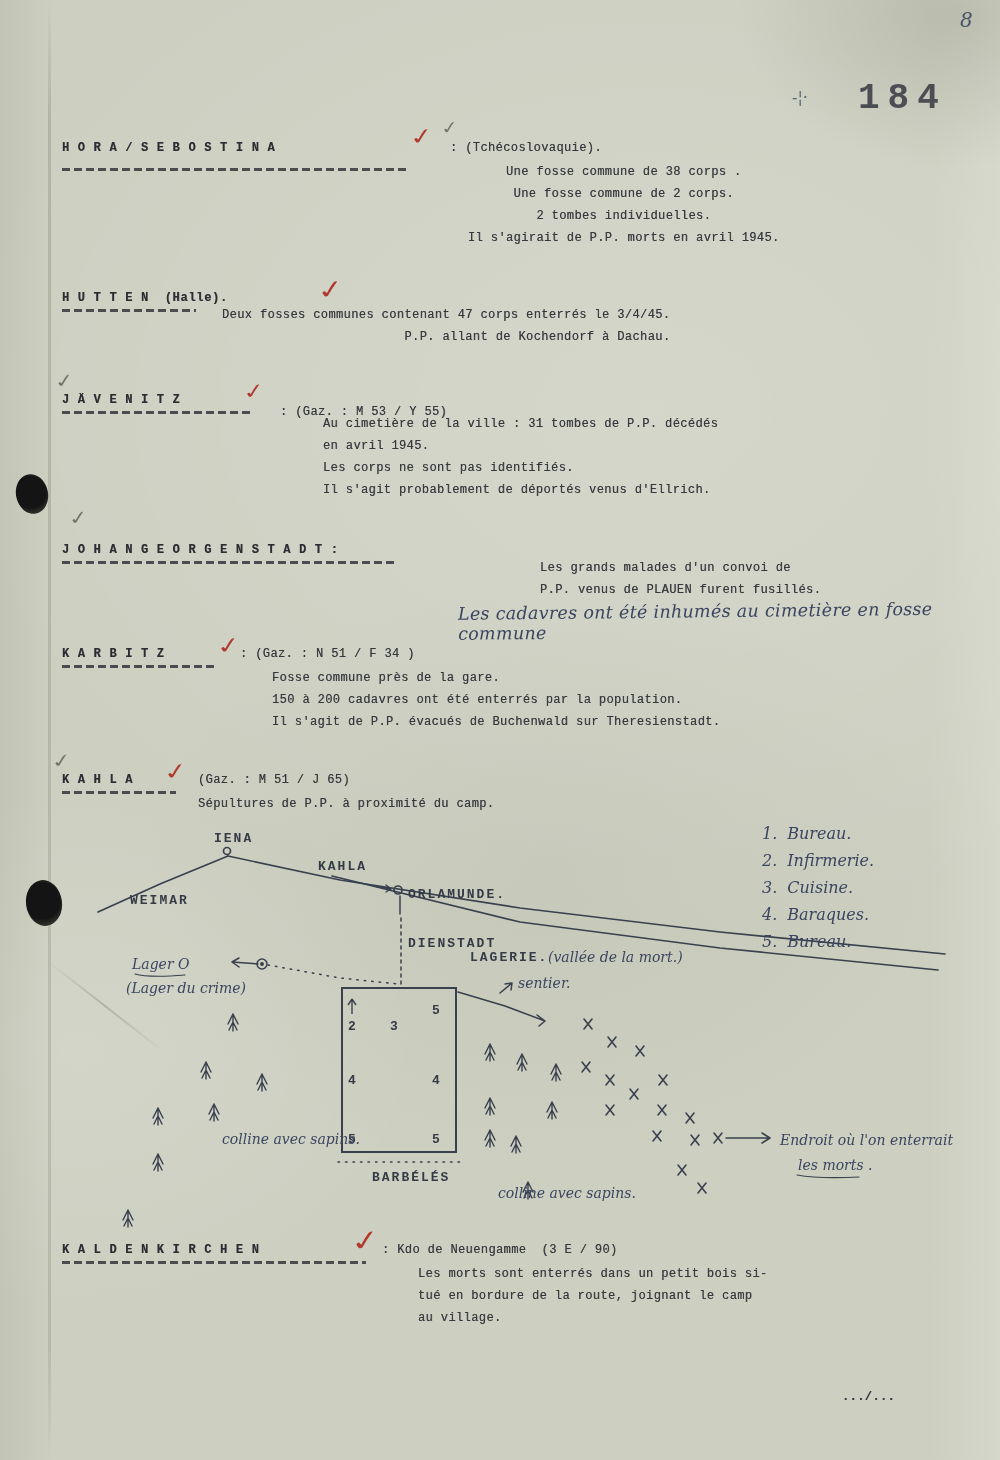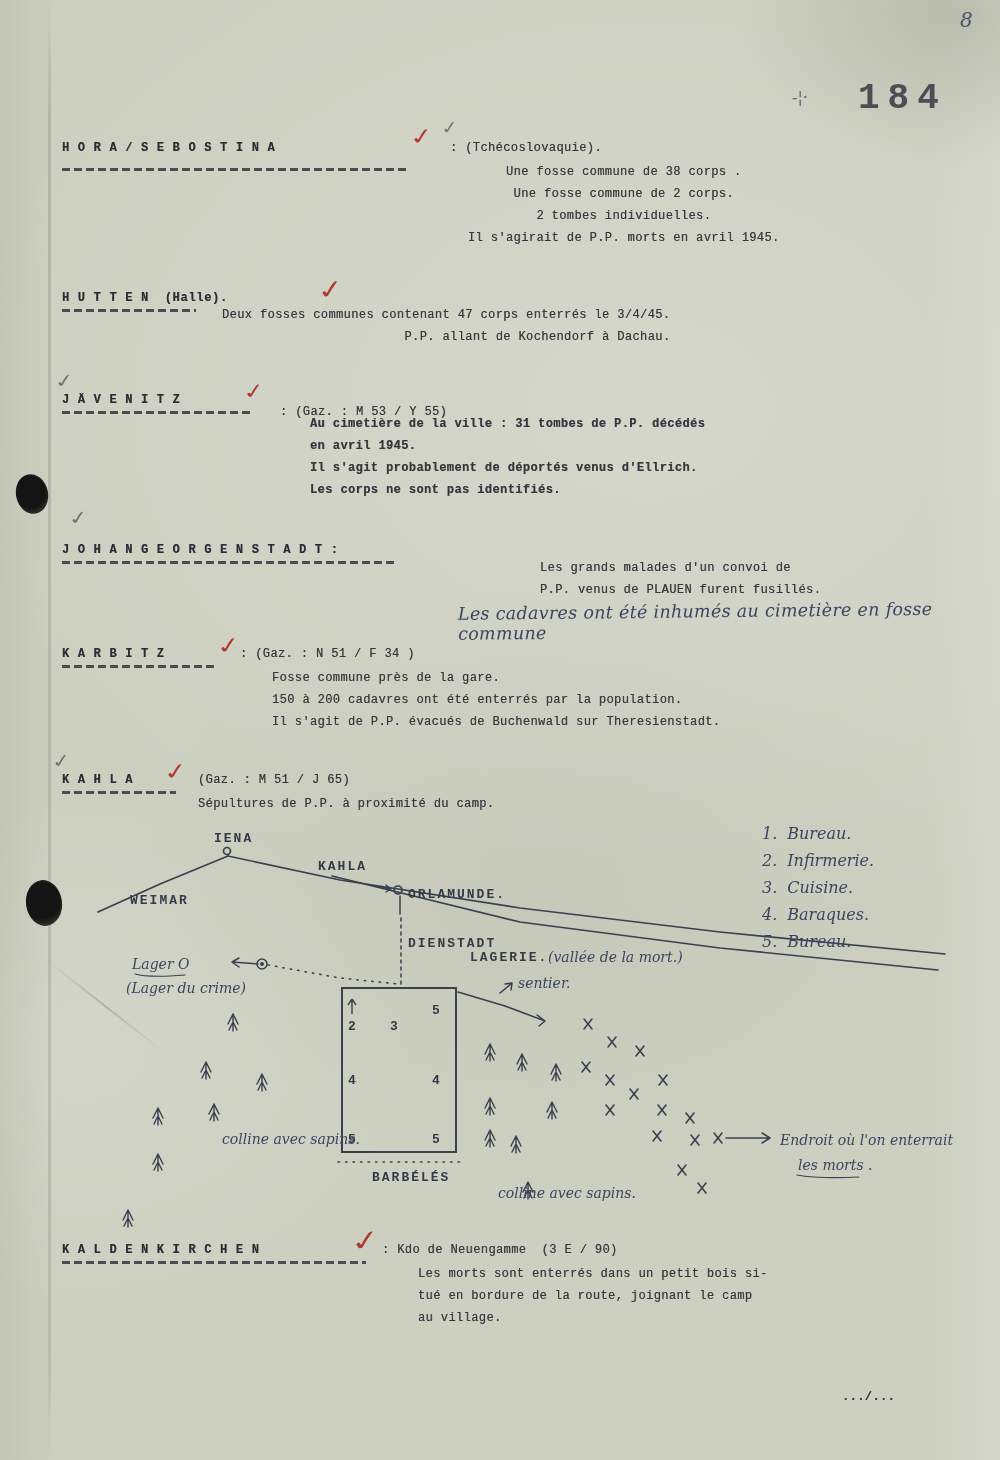--- a/index.html
+++ b/index.html
@@ -68,25 +68,25 @@
   <div class="abs" style="left:222px;top:304px;text-align:right;">
     <div class="tw">Deux fosses communes contenant 47 corps enterrés le 3/4/45.</div>
     <div class="tw">P.P. allant de Kochendorf à Dachau.</div>
   </div>
 
   <span class="abs check pencil" style="left:58px;top:368px;font-size:20px;">✓</span>
   <div class="abs tw b" style="left:62px;top:389px;">J Ä V E N I T Z</div>
   <span class="abs check red" style="left:247px;top:378px;font-size:22px;">✓</span>
   <div class="abs tw" style="left:280px;top:389px;margin-top:12px;">: (Gaz. : M 53 / Y 55)</div>
   <div class="abs dashes" style="left:62px;top:411px;width:192px;"></div>
-  <div class="abs" style="left:310px;top:413px;font-weight:bold;">
+  <div class="abs" style="left:323px;top:413px;">
     <div class="tw">Au cimetière de la ville : 31 tombes de P.P. décédés</div>
     <div class="tw">en avril 1945.</div>
+    <div class="tw">Les corps ne sont pas identifiés.</div>
     <div class="tw">Il s'agit probablement de déportés venus d'Ellrich.</div>
-    <div class="tw">Les corps ne sont pas identifiés.</div>
   </div>
 
   <span class="abs check pencil" style="left:72px;top:505px;font-size:20px;">✓</span>
   <div class="abs tw b" style="left:62px;top:539px;">J O H A N G E O R G E N S T A D T :</div>
   <div class="abs dashes" style="left:62px;top:561px;width:335px;"></div>
   <div class="abs" style="left:516px;top:557px;margin-left:24px;">
     <div class="tw">Les grands malades d'un convoi de</div>
     <div class="tw">P.P. venus de PLAUEN furent fusillés.</div>
   </div>
   <div class="abs hw" style="left:458px;top:601px;font-size:17.5px;letter-spacing:.3px;transform:rotate(-.6deg);">Les cadavres ont été inhumés au cimetière en fosse commune</div>

